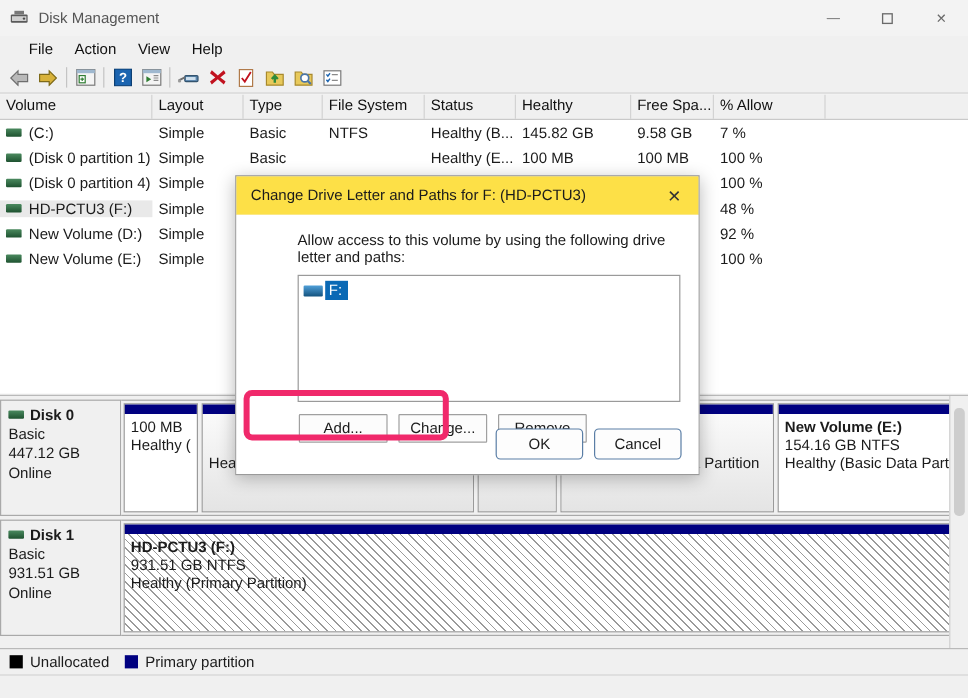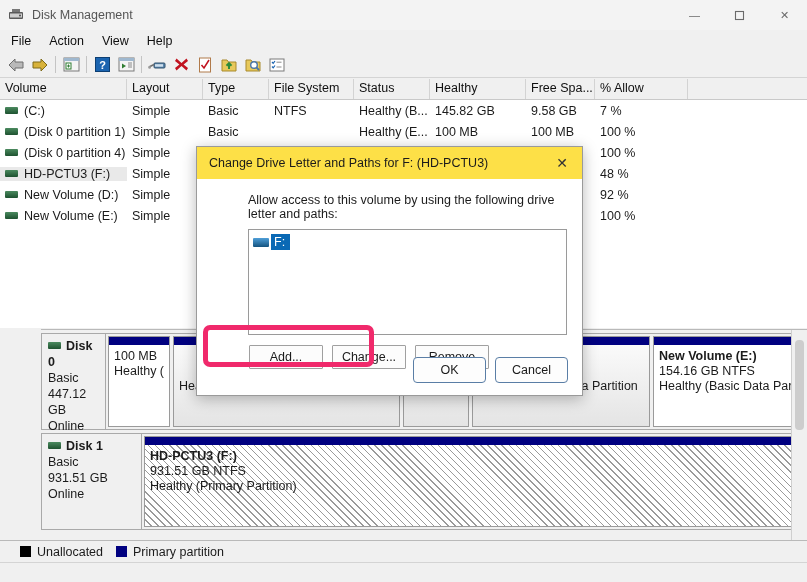--- a/index.html
+++ b/index.html
@@ -22,21 +22,21 @@
   }
   #titlebar .app-icon { margin-left:8px; width:16px; height:16px; position:relative; }
   #titlebar .title { margin-left:8px; font-size:12.5px; color:#555; }
   .wincontrols { position:absolute; right:0; top:0; height:30px; display:flex; }
   .wincontrols div {
     width:45px; height:30px; display:flex; align-items:center; justify-content:center;
     color:#6a6a6a; font-size:11px;
   }
 
   
-  #menubar { height:22px; background:#f0f0f0; display:flex; align-items:center; padding-left:2px; }
+  #menubar { height:22px; background:#f0f0f0; display:flex; align-items:center; padding-left:15px; }
   #menubar .mi { padding:2px 9px; font-size:12.5px; color:#101010; }
 
   
   #toolbar {
     height:26px; background:#f0f0f0;
     display:flex; align-items:center; padding-left:4px;
     border-bottom:1px solid #d4d4d4;
   }
   #toolbar .tb { width:24px; height:22px; display:flex; align-items:center; justify-content:center; }
   #toolbar .sep { width:1px; height:17px; background:#c4c4c4; margin:0 3px; }
@@ -53,21 +53,21 @@
   .row.sel .c.volname { background:#e9e9e9; }
   .drv-ico {
     display:inline-block; width:13px; height:7px; background:#2b6a3f;
     border-radius:1px; margin-right:6px; vertical-align:middle;
     position:relative; top:-1px;
     background:linear-gradient(#4b8a5f,#1e5230);
   }
 
   
   #disk-pane { position:absolute; left:0; top:329px; right:0; height:211px; background:#f0f0f0;
-               border-top:1px solid #b9b9b9; overflow:hidden;margin-left:41px; }
+               border-top:1px solid #b9b9b9; overflow:hidden; }
   .diskrow { display:flex; margin:3px 0 0 0; height:97px; }
   .diskinfo {
     width:101px; background:#f0f0f0; border:1px solid #a9a9a9; border-right:1px solid #a9a9a9;
     padding:4px 6px; font-size:12.5px; line-height:16px;
   }
   .diskinfo .dname { font-weight:bold; }
   .diskinfo .dico {
     display:inline-block; width:13px; height:7px; margin-right:5px; vertical-align:middle;
     position:relative; top:-1px; border-radius:1px;
     background:linear-gradient(#4b8a5f,#1e5230);
@@ -83,21 +83,21 @@
   .part .body b { font-weight:bold; }
   .part.unalloc .body {
     background-image: repeating-linear-gradient(45deg, #fff 0 4px, #9a9a9a 4px 5px);
   }
   .part.shaded .body { background:linear-gradient(#fafafa,#e4e4e4); }
 
   
   #legend {
     position:absolute; left:0; right:0; top:540px; height:22px;
     border-top:1px solid #b9b9b9; background:#f0f0f0;
-    display:flex; align-items:center; padding-left:20px; gap:7px; font-size:12.5px;
+    display:flex; align-items:center; padding-left:8px; gap:7px; font-size:12.5px;
   }
   #legend .sw { width:11px; height:11px; display:inline-block; }
   #legend .lg { display:flex; align-items:center; gap:6px; margin-right:6px; }
   #statusbar { position:absolute; left:0; right:0; top:562px; height:20px; background:#f0f0f0;
                border-top:1px solid #d4d4d4; }
 
   
   #dp-scroll { position:absolute; right:0; top:330px; width:16px; height:210px; background:#f0f0f0;
                border-left:1px solid #cfcfcf; }
   #dp-scroll .thumb { position:absolute; left:3px; top:10px; width:9px; height:90px; background:#cdcdcd; border-radius:4px; }

